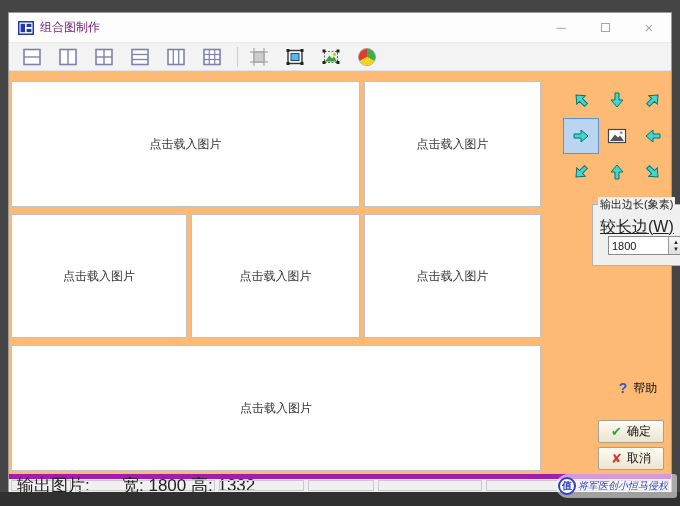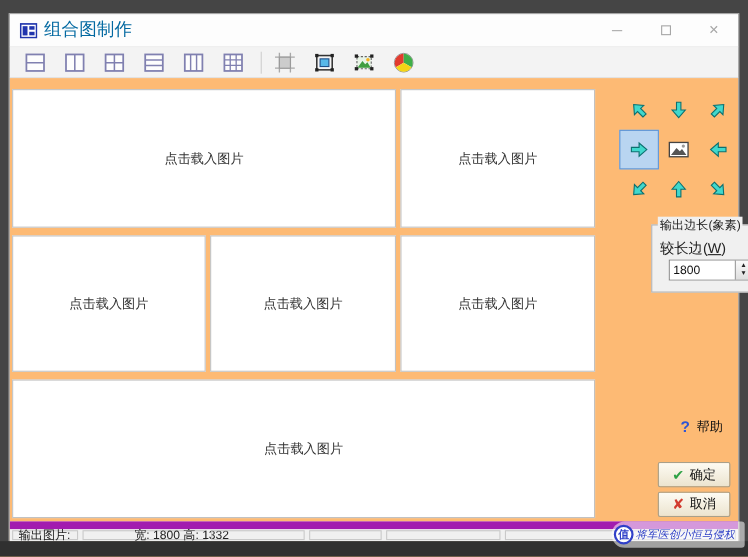--- a/index.html
+++ b/index.html
@@ -17,21 +17,21 @@
     position:absolute; left:8px; top:12px; width:664px; height:480px;
     background:#f0f0f0; border:1px solid #9b9b9b;
   }
 
   
   .titlebar {
     height:30px; background:#fdfdfd; display:flex; align-items:center;
     border-bottom:1px solid #ececec;
   }
   .titlebar .app-icon { margin:0 6px 0 9px; display:flex; }
-  .title-text { font-size:16px; color:#0369a1; flex:1 1 auto; }
+  .title-text { font-size:12px; color:#701a75; flex:1 1 auto; }
   .win-controls { display:flex; height:100%; }
   .win-btn {
     width:44px; height:100%; display:flex; align-items:center; justify-content:center;
     color:#a6a6a6; font-size:13px; cursor:default;
   }
   .win-btn .max-glyph { width:9px; height:9px; border:1px solid #a6a6a6; display:inline-block; }
   .win-btn.close { font-size:15px; }
 
   
   .toolbar {
@@ -70,21 +70,21 @@
 
   
   .groupbox {
     position:absolute; left:583px; top:133px; width:101px; height:62px;
     border:1px solid #b2b2b2; background:#f0f0f0;
   }
   .groupbox .gb-title {
     position:absolute; top:-8px; left:5px; background:#f0f0f0; padding:0 2px;
     font-size:11px; color:#222;
   }
-  .gb-label { position:absolute; left:7px; top:12px; font-size:13px; color:#222; }
+  .gb-label { position:absolute; left:7px; top:12px; font-size:16px; color:#222;text-decoration:underline; }
   .gb-label .mnemonic { text-decoration:underline; }
   .spinedit {
     position:absolute; left:15px; top:31px; width:76px; height:19px;
     border:1px solid #8a8a8a; background:#fff; display:flex;
   }
   .spinedit input {
     flex:1 1 auto; width:50px; border:0; outline:0; font-size:11px; padding-left:3px;
     font-family:"Liberation Sans","DejaVu Sans",sans-serif; color:#111; background:#fff;
   }
   .spinbtns {
@@ -106,27 +106,27 @@
     display:flex; align-items:center; justify-content:center;
     font-size:12px; color:#111; cursor:pointer;
   }
   .bitbtn .bi { font-weight:bold; margin-right:5px; font-size:13px; }
   .btn-ok { top:349px; }  .btn-ok .bi { color:#2da144; }
   .btn-cancel { top:376px; } .btn-cancel .bi { color:#d23b2f; }
 
   
   .statusbar {
     position:absolute; left:0; right:0; bottom:0; height:18px;
-    background:#f0f0f0; border-top:7px solid #a21caf;
+    background:#f0f0f0; border-top:5px solid #a21caf;
     display:flex; align-items:stretch; padding:1px 2px 1px 2px; gap:4px;
-    font-size:11px; color:#222;
+    font-size:17px; color:#222;
   }
   .sb-cell { border:1px solid #c9c9c9; display:flex; align-items:center; padding:0 5px; white-space:nowrap; }
   .sb-c1 { width:60px; }
-  .sb-c2 { width:113px;padding-left:46px; }
+  .sb-c2 { width:140px;padding-left:46px; }
   .sb-c3 { width:85px; }
   .sb-c4 { width:66px; }
   .sb-c5 { width:104px; }
   .sb-c6 { flex:1 1 auto; }
 
   
   .watermark {
     position:absolute; left:556px; top:474px; width:121px; height:24px;
     background:rgba(255,255,255,0.55); border-radius:12px 3px 3px 12px;
     display:flex; align-items:center; padding:0 2px; z-index:5;

